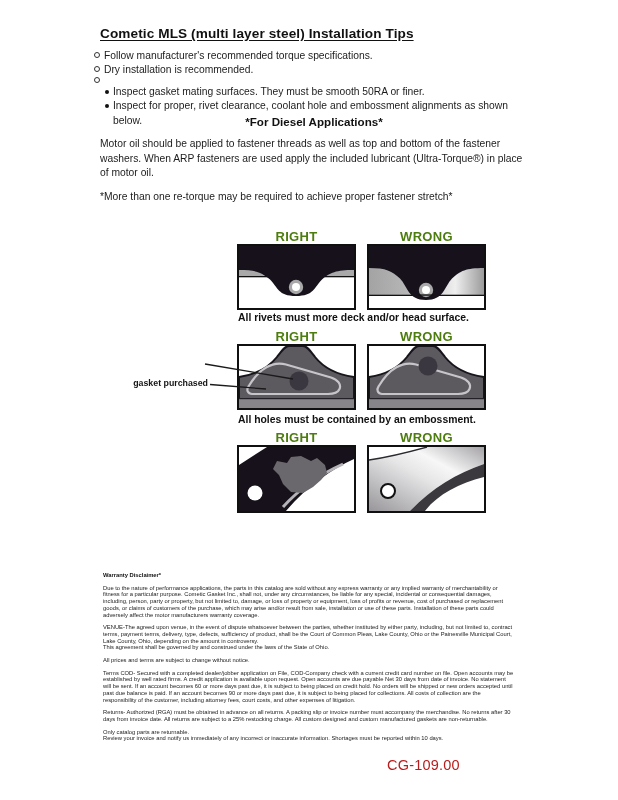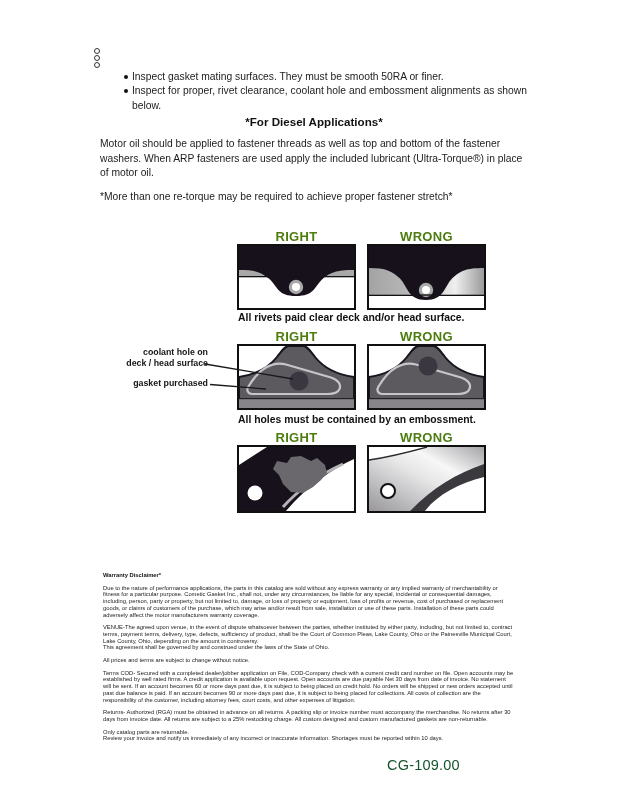--- a/index.html
+++ b/index.html
@@ -11,53 +11,56 @@
   
   .title{
     left:100px;top:26px;font-size:13.6px;font-weight:bold;color:#111;
     text-decoration:underline;text-underline-offset:2px;letter-spacing:.1px;
   }
   
   .tips{left:94px;top:49px;width:444px;font-size:10.3px;line-height:14.4px;}
   .tip{display:flex;align-items:baseline;}
   .tip .glyph{flex:0 0 auto;}
   .lvl1 .glyph{width:4px;height:4px;border:1px solid #333;border-radius:50%;margin:0 4px 1px 0;display:inline-block;position:relative;top:-1px;}
-  .lvl2{margin-left:30px;}
+  .lvl2{margin-left:11px;}
   .lvl2 .glyph{width:4px;height:4px;background:#111;border-radius:50%;margin:0 4px 1px 0;display:inline-block;position:relative;top:-1px;}
   
   .diesel{left:100px;top:115px;width:428px;font-size:10.3px;line-height:14.4px;}
   .diesel h2{font-size:11.6px;font-weight:bold;color:#111;margin:0 0 8px 0;text-align:center;}
   .diesel p{margin:0 4px 9px 0;}
   
   .dg-label{width:119px;text-align:center;font-size:13px;font-weight:600;color:#4d7c0f;letter-spacing:.3px;}
   .panel{width:115px;height:62px;border:2px solid #101010;background:#fff;}
   .panel.tall{height:64px;}
   .panel svg{display:block;}
   .caption{left:238px;font-size:10.4px;font-weight:700;color:#111;white-space:pre-line;line-height:12.5px;}
   .side-label{left:60px;width:148px;text-align:right;font-size:8.8px;font-weight:600;color:#161616;line-height:10.8px;white-space:pre-line;}
   
   .warranty{left:103px;top:572px;width:412px;font-size:5.8px;line-height:6.7px;color:#222;}
   .warranty .w-head{font-weight:bold;margin:0 0 6px 0;color:#111;}
   .warranty p{margin:0 0 6px 0;}
   .warranty p.tight{margin-bottom:0;}
   
-  .footer-code{left:387px;top:757px;font-size:14.5px;color:#14532d;letter-spacing:.2px;}
+  .footer-code{left:387px;top:757px;font-size:14.5px;color:#b91c1c;letter-spacing:.2px;}
 </style>
 </head>
 <body>
 
 <div class="page">
 
+  <div class="abs title">Cometic MLS (multi layer steel) Installation Tips</div>
 
   <div class="abs tips">
     <div class="tip lvl1">
         <span class="glyph"></span>
+        <span>Follow manufacturer's recommended torque specifications.</span>
       </div>
     <div class="tip lvl1">
         <span class="glyph"></span>
+        <span>Dry installation is recommended.</span>
       </div>
     <div class="tip lvl1">
         <span class="glyph"></span>
       </div>
     <div class="tip lvl2">
         <span class="glyph"></span>
         <span>Inspect gasket mating surfaces.  They must be smooth 50RA or finer.</span>
       </div>
     <div class="tip lvl2">
         <span class="glyph"></span>
@@ -96,27 +99,25 @@
       </defs>
       <rect width="115" height="62" fill="#ffffff"></rect>
       <rect x="0" y="22" width="115" height="27" fill="url(#g-deck1)"></rect>
       <rect x="0" y="48.7" width="115" height="1.3" fill="#111111"></rect>
       <path d="M0,0 H115 V22 C97,22 91,25 83,32.5 C75,41 75,54 57,54 C39,54 39,41 31,32.5 C23,25 17,22 0,22 Z" fill="#17111b"></path>
       <circle cx="57" cy="44" r="7.2" fill="#a9a9a9"></circle>
       <circle cx="57" cy="44" r="4" fill="#ffffff"></circle>
       <rect x="49" y="48.4" width="16" height="1.3" fill="#111111"></rect>
     </svg>
   </div>
-  <div class="abs caption" style="top:312px;">All rivets paid clear deck and/or head surface.</div>
+  <div class="abs caption" style="top:312px;">All rivets must more deck and/or head surface.</div>
 
   <div class="abs dg-label" style="left:237px;top:329px;">RIGHT</div>
   <div class="abs dg-label" style="left:367px;top:329px;">WRONG</div>
 
-  <div class="abs side-label" style="top:347px;">coolant hole on
-deck / head surface</div>
   <div class="abs side-label" style="top:378px;">gasket purchased</div>
 
   <div class="abs panel" style="left:237px;top:344px;">
     <svg viewBox="0 0 115 62" width="115" height="62">
       <rect width="115" height="62" fill="#ffffff"></rect>
       <path d="M0,62 V31 C17,28.5 30,21 38,11 C43,4.5 46,0 50,0 H64 C68,0 71,4.5 76,11 C84,21 97,28.5 115,31 V62 Z" fill="#5c595f" stroke="#18141c" stroke-width="2"></path>
       <rect x="0" y="53" width="115" height="9" fill="#87848a"></rect>
       <rect x="0" y="52" width="115" height="1.2" fill="#232027"></rect>
       <path d="M13,48 C9,48 7,44 9.5,40.5 C14,33 20,25.5 27,21.5 C33,18 40,16.5 47,18.5 L92,31.5 C99,33.8 102.5,38.5 100.5,43 C99,46.5 95,48 89,48 Z" fill="none" stroke="#c7c5c9" stroke-width="2.2"></path>
       <circle cx="60" cy="35" r="9.5" fill="#3a3740"></circle>

